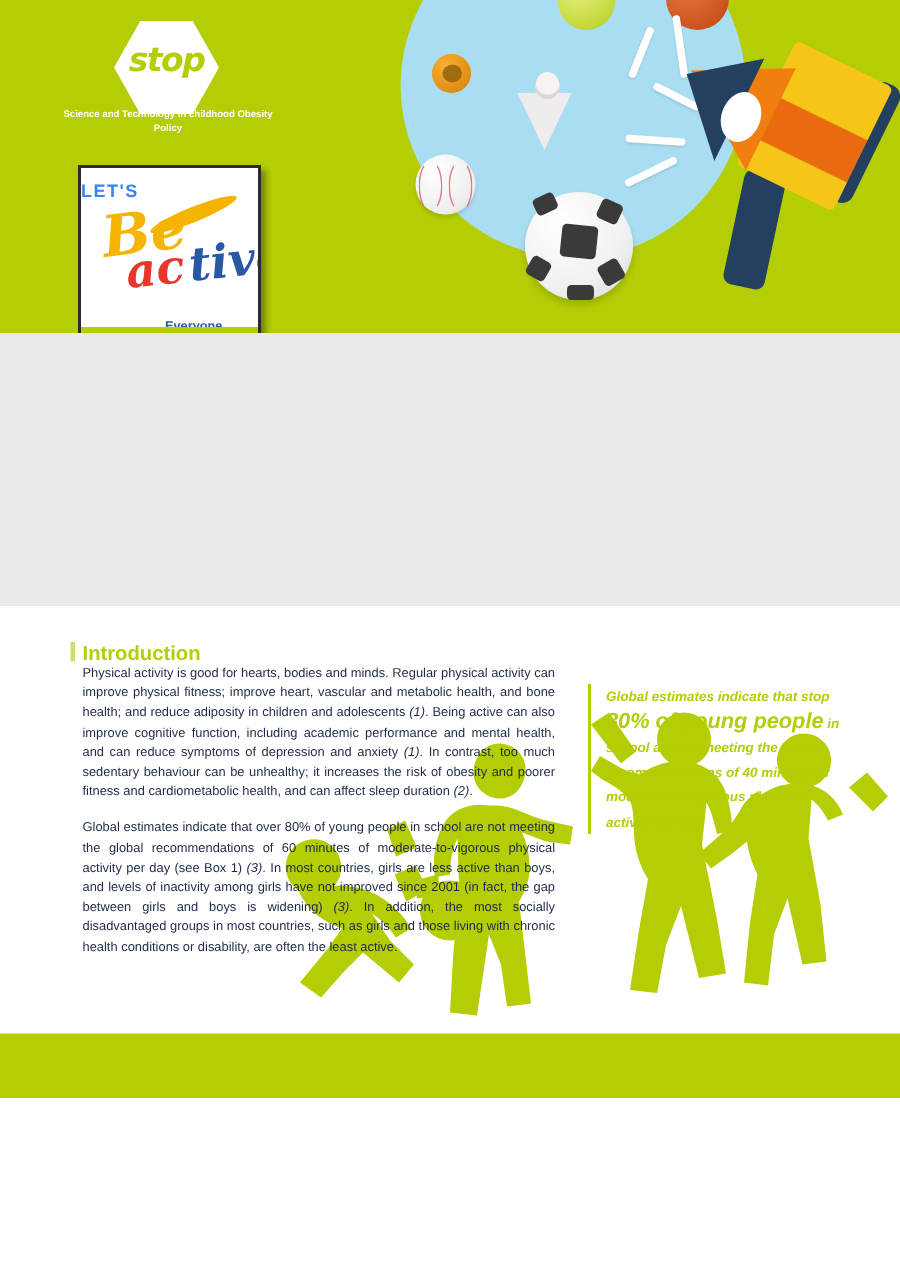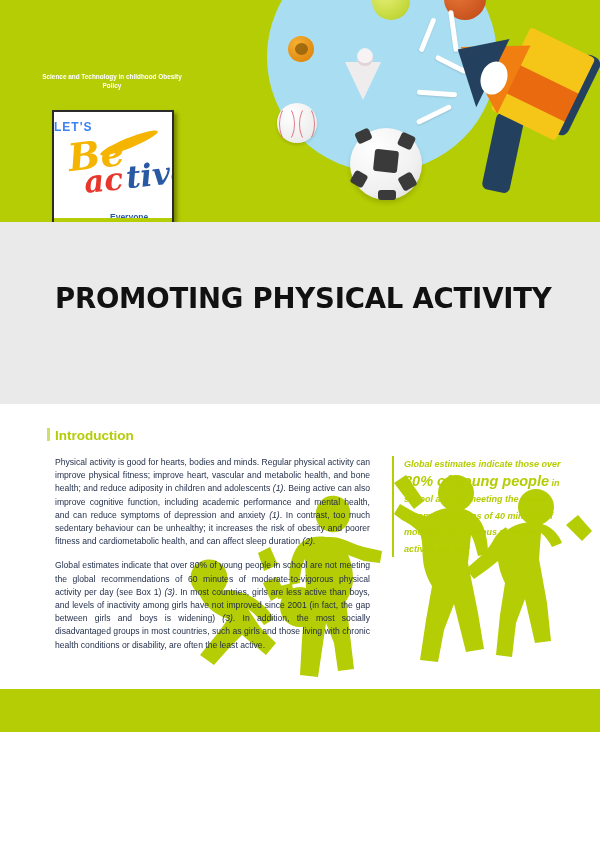--- a/index.html
+++ b/index.html
@@ -110,21 +110,21 @@
   
   .title-band{position:absolute;left:0;top:222px;width:600px;height:182px;background:#eaeaea;}
   .title{position:absolute;left:55px;top:58px;width:500px;
     font-family:"DejaVu Sans", sans-serif;font-weight:700;font-size:27.5px;line-height:36px;
     color:#111111;letter-spacing:-0.2px;}
 
   
   .content{position:absolute;left:0;top:404px;width:600px;height:328px;background:#ffffff;}
   .intro-h{position:absolute;left:55px;top:24px;font-weight:700;font-size:13.5px;color:#b4cd04;}
   .tick{position:absolute;left:47px;top:24px;width:3px;height:13px;background:#cfe06a;}
-  .col-left{position:absolute;left:55px;top:52px;width:315px;
+  .col-left{position:absolute;left:55px;top:38px;width:315px;
     font-size:8.6px;line-height:13.2px;color:#1e2a47;text-align:justify;}
   .col-left p{margin:0 0 11px 0;}
   .col-left i{font-style:italic;}
 
   
   .quote{position:absolute;left:392px;top:52px;width:160px;
     border-left:2px solid #b4cd04;padding-left:10px;
     color:#b4cd04;font-style:italic;font-weight:700;font-size:9px;line-height:16.5px;}
   .quote .big{font-size:14.5px;}
 
@@ -170,40 +170,43 @@
 
     <div class="mega">
       <div class="handle"></div>
       <div class="rim"></div>
       <div class="body"></div>
       <div class="cone"></div>
       <div class="cone-dark"></div>
       <div class="mouth"></div>
     </div>
 
+    <div class="stop-logo">
+      <div class="hex"></div>
+      <div class="stop-word">stop</div>
+    </div>
     <div class="stop-sub">Science and Technology in childhood Obesity Policy</div>
 
     <div class="lba">
       <div class="lba-inner">
         <div class="lets">LET'S</div>
         <div class="swoosh"></div>
         <div class="be">Be</div>
         <div class="ac">ac</div>
         <div class="ive">tive</div>
         <div class="ever" style="white-space:pre-line">Everyone
 Everywhere
 Everyday</div>
         <div class="lba-foot"></div>
       </div>
     </div>
   </div>
 
   <div class="title-band">
     <div class="title">
-      <div>PROMOTING PHYSICAL ACTIVITY</div>
     </div>
   </div>
 
   <div class="content">
 
     <div class="silo">
       <svg width="420" height="240" viewBox="0 0 420 240" xmlns="http://www.w3.org/2000/svg">
         <g fill="#b4cd04">
 
           <path d="M258 44c0-10 8-18 18-18s18 8 18 18-8 18-18 18-18-8-18-18z"></path>
@@ -228,18 +231,18 @@
     </div>
 
     <div class="tick"></div>
     <div class="intro-h">Introduction</div>
 
     <div class="col-left">
       <p><span>Physical activity is good for hearts, bodies and minds. Regular physical activity can improve physical fitness; improve heart, vascular and metabolic health, and bone health; and reduce adiposity in children and adolescents </span><i>(1)</i><span>. Being active can also improve cognitive function, including academic performance and mental health, and can reduce symptoms of depression and anxiety </span><i>(1)</i><span>. In contrast, too much sedentary behaviour can be unhealthy; it increases the risk of obesity and poorer fitness and cardiometabolic health, and can affect sleep duration </span><i>(2)</i><span>.</span></p>
       <p><span>Global estimates indicate that over 80% of young people in school are not meeting the global recommendations of 60 minutes of moderate-to-vigorous physical activity per day (see Box 1) </span><i>(3)</i><span>. In most countries, girls are less active than boys, and levels of inactivity among girls have not improved since 2001 (in fact, the gap between girls and boys is widening) </span><i>(3)</i><span>. In addition, the most socially disadvantaged groups in most countries, such as girls and those living with chronic health conditions or disability, are often the least active.</span></p>
     </div>
 
-    <div class="quote"><span>Global estimates indicate those over </span><span class="big">80% of young people</span><span> in school are not meeting the global recommendations of 40 minutes of moderate-to-vigorous physical activity per day</span></div>
+    <div class="quote"><span>Global estimates indicate that stop </span><span class="big">80% of young people</span><span> in school are not meeting the global recommendations of 40 minutes of moderate-to-vigorous physical activity per day</span></div>
 
     <div class="footer"></div>
   </div>
 
 </div>
 
 </body></html>

